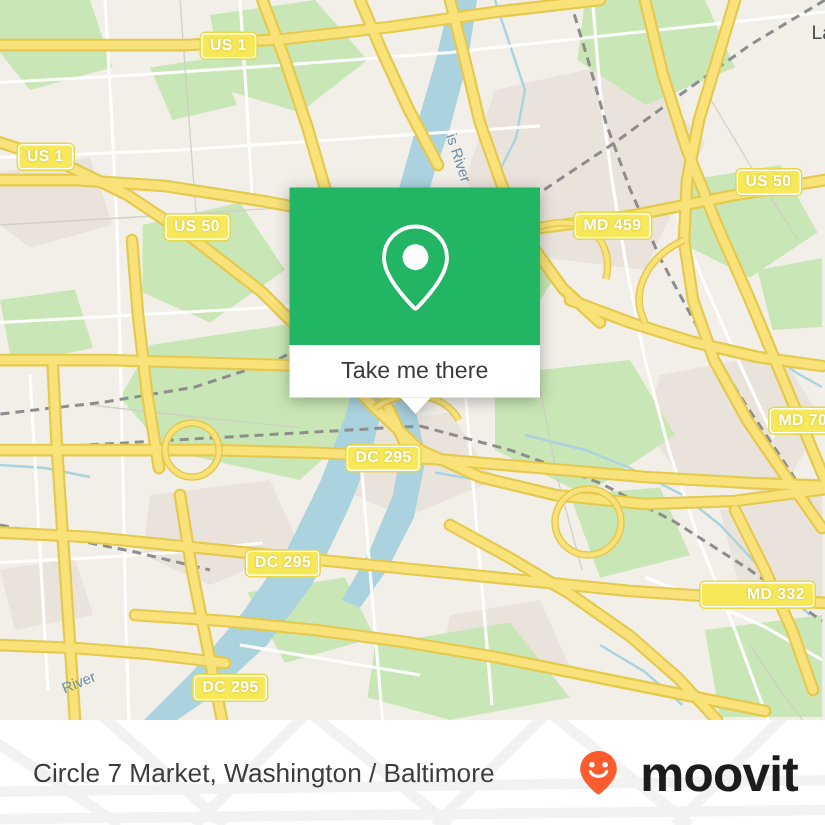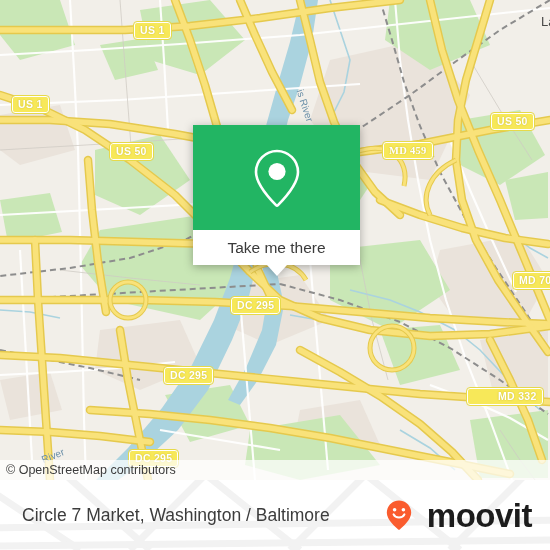--- a/index.html
+++ b/index.html
@@ -289,34 +289,33 @@
           <path d="M356 152 C 390 140 410 160 404 186"></path>
           <path d="M250 272 C 270 258 296 262 306 280"></path>
           <path d="M456 160 C 430 172 420 196 430 215"></path>
         </g>
       </g>
     </svg>
 
     <div class="shield" style="left:134px; top:22px;">US 1</div>
     <div class="shield" style="left:12px;  top:96px;">US 1</div>
     <div class="shield" style="left:110px; top:143px;">US 50</div>
-    <div class="shield" style="left:383px; top:142px;font-family:Liberation Serif, serif;">MD 459</div>
+    <div class="shield" style="left:383px; top:142px;">MD 459</div>
     <div class="shield" style="left:491px; top:113px;">US 50</div>
     <div class="shield" style="left:513px; top:272px;">MD 704</div>
     <div class="shield" style="left:231px; top:297px;">DC 295</div>
     <div class="shield" style="left:164px; top:367px;">DC 295</div>
     <div class="shield" style="left:467px; top:388px;padding-left:30px;">MD 332</div>
     <div class="shield" style="left:129px; top:450px;">DC 295</div>
 
     <div class="place-label" style="left:541px; top:14px;">La</div>
 
     <div class="river-label" style="left:305px; top:88px; transform:rotate(72deg); transform-origin:left top;">is River</div>
     <div class="river-label" style="left:40px; top:455px; transform:rotate(-22deg); transform-origin:left top;">River</div>
 
-    <div id="attribution">© OpenStreetMap contributors</div>
   </div>
 
   <div id="card">
     <div id="card-top">
       <svg width="56" height="62" viewBox="0 0 56 62">
         <path d="M28 4 C16.4 4 7 13.4 7 25 C7 36 19 50 27 58.2 C27.6 58.8 28.4 58.8 29 58.2
                  C37 50 49 36 49 25 C49 13.4 39.6 4 28 4 Z" fill="none" stroke="#ffffff" stroke-width="2.6"></path>
         <circle cx="28" cy="24.5" r="8.6" fill="#ffffff"></circle>
       </svg>
     </div>

